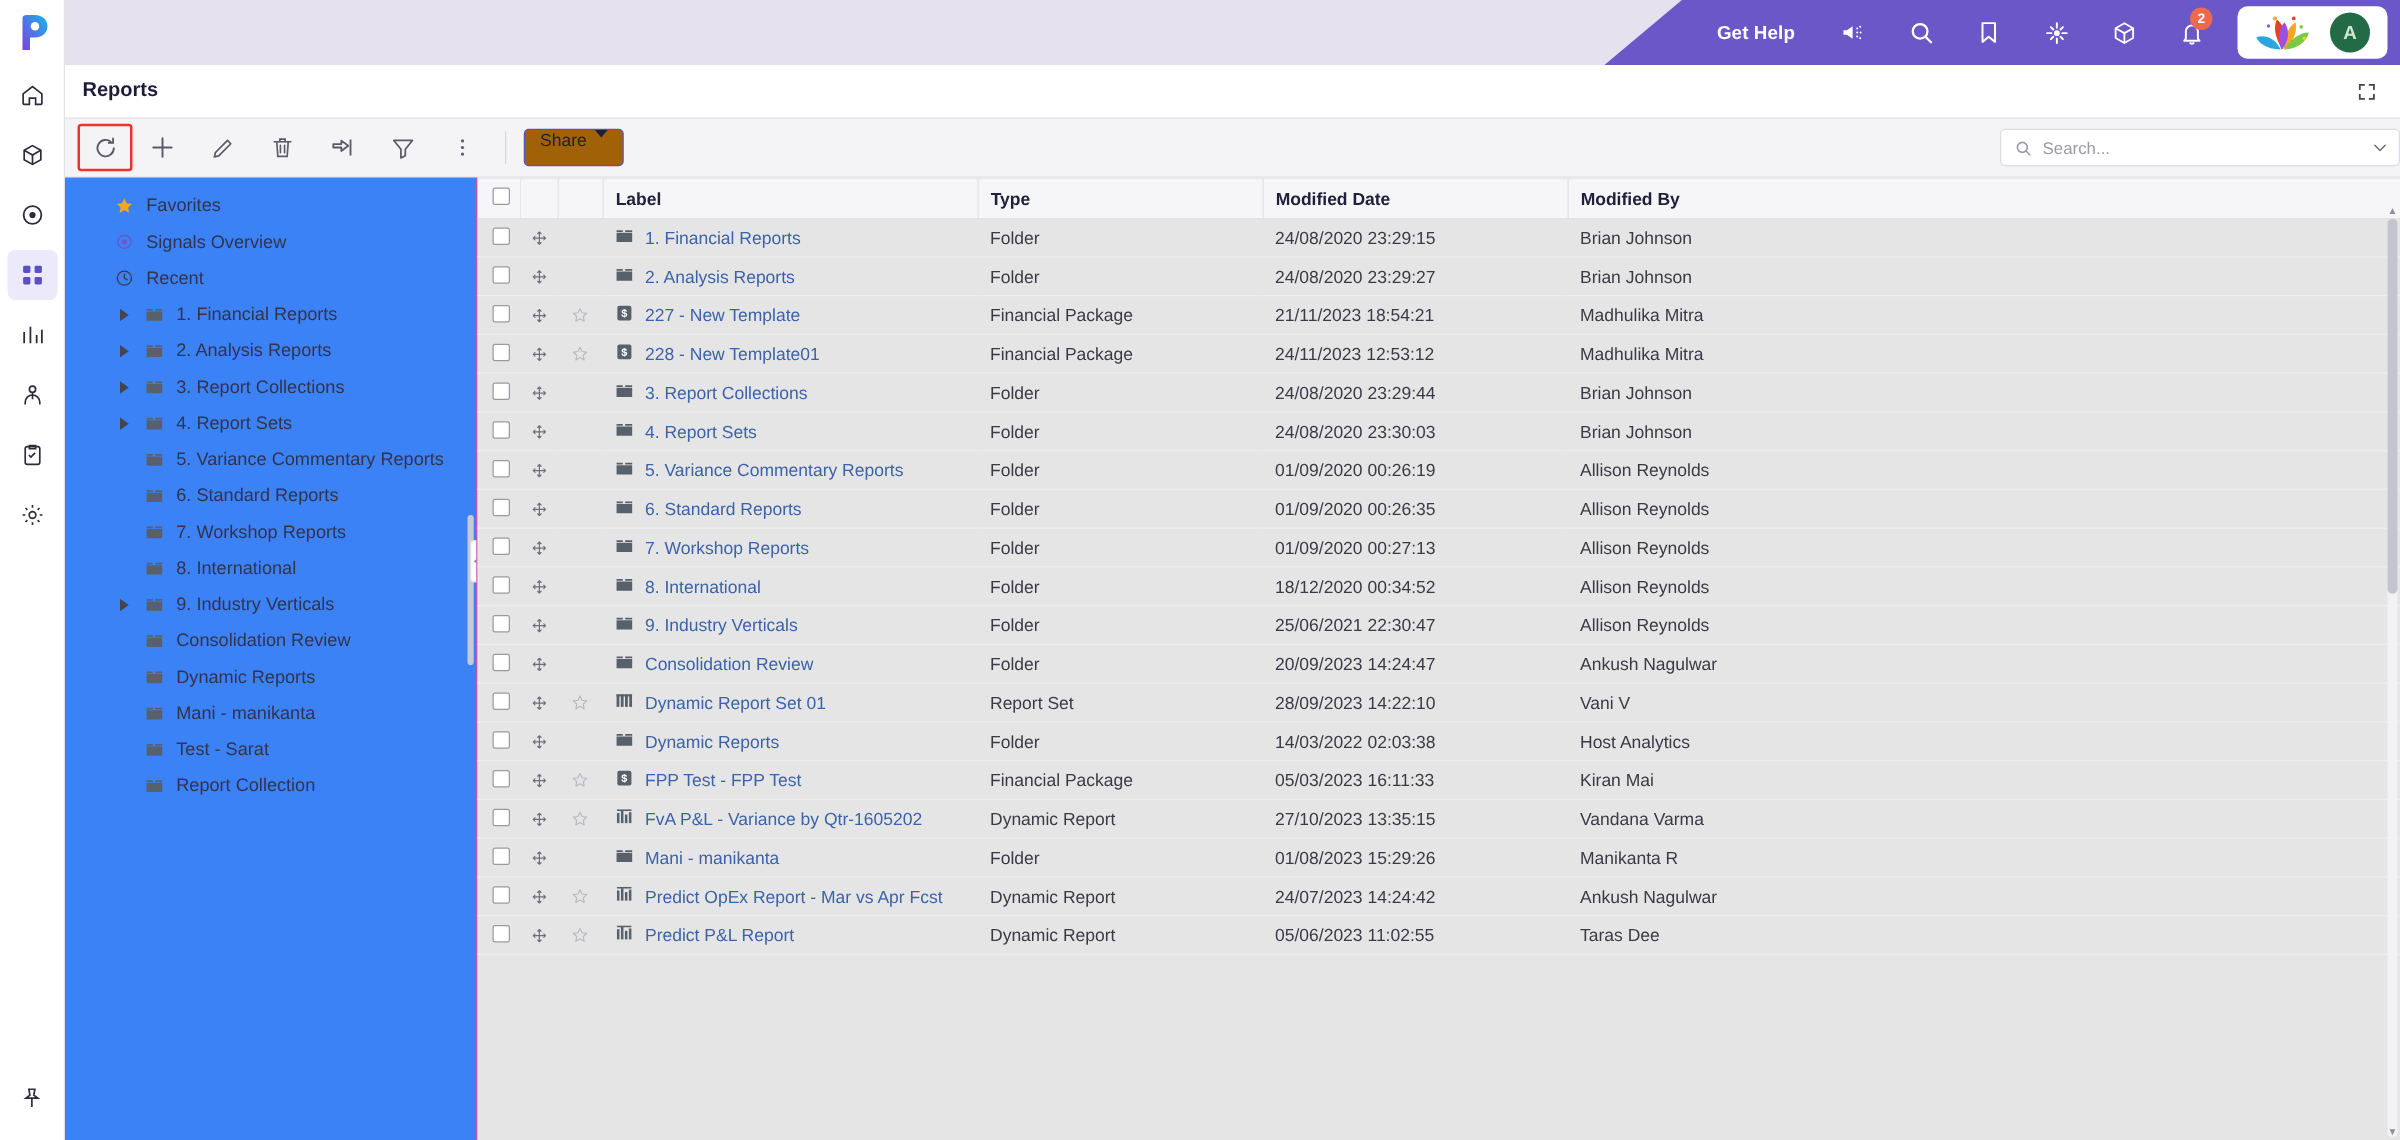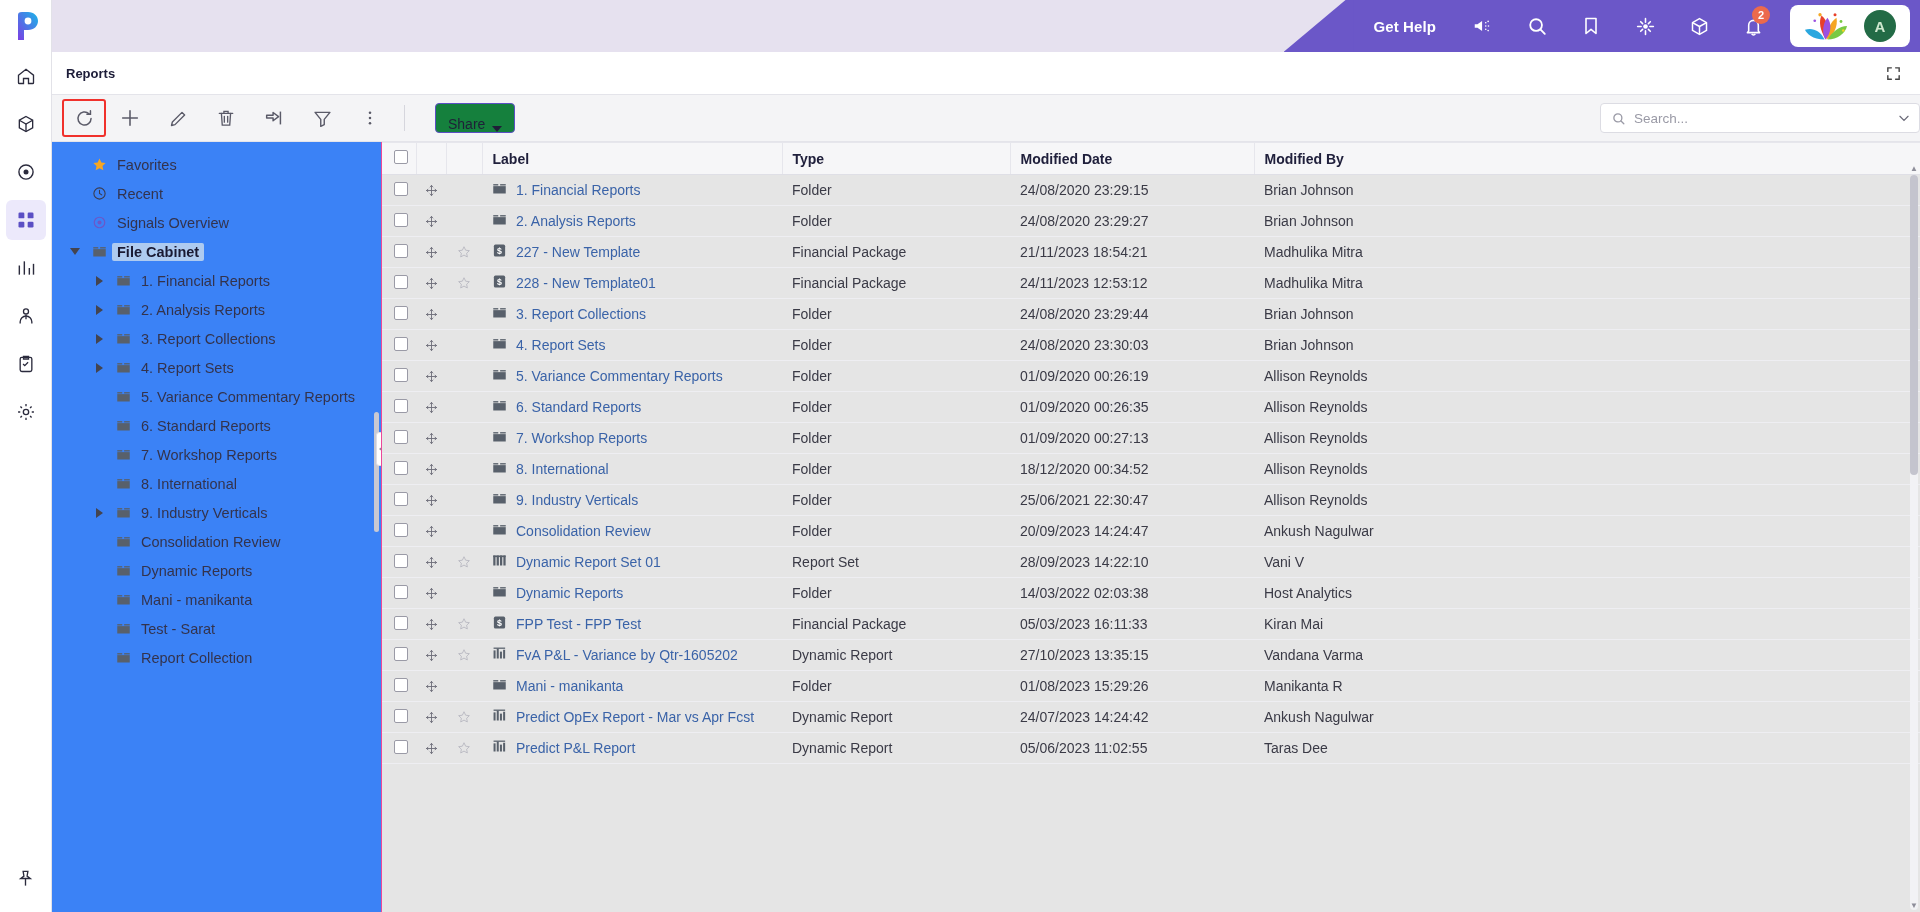--- a/index.html
+++ b/index.html
@@ -85,21 +85,21 @@
     font-size: 15px; font-weight: 600;
   }
 
   
   .page-head {
     height: 42px; flex: 0 0 42px;
     display:flex; align-items:center; justify-content: space-between;
     padding: 0 18px 0 14px;
     background:#fff;
   }
-  .page-title { font-size: 13px; font-weight: 700; color:#1c1c38; }
+  .page-title { font-size: 16px; font-weight: 700; color:#1c1c38; }
   .expand-btn { color:#444; cursor:pointer; display:flex; }
 
   
   .toolbar {
     height: 48px; flex: 0 0 48px;
     background: #f4f4f6;
     border-top: 1px solid #e4e4ea;
     border-bottom: 1px solid #e4e4ea;
     display:flex; align-items:center;
     padding-left: 10px;
@@ -111,25 +111,25 @@
     color:#5a5a68; cursor:pointer; border-radius:4px;
   }
   .tool.highlighted {
     border: 2px solid #f0312c;
     border-radius: 3px;
     width: 44px; height: 38px;
   }
   .tool-sep { width:1px; height:26px; background:#d6d6dd; margin: 0 10px; }
   .share-btn {
     border: 1px solid #5b4fc4; border-radius: 4px;
-    background:#15803d; color:#1f1f38;
+    background:#a16207; color:#1f1f38;
     height: 30px; padding: 0 12px;
-    display:flex; align-items:flex-end; gap:7px;
+    display:flex; align-items:flex-start; gap:7px;
     font-size: 14px; cursor:pointer;
-    margin-left: 20px;
+    margin-left: 4px;
   }
   .caret { width:0;height:0;border-left:5px solid transparent;border-right:5px solid transparent;border-top:6px solid #1f1f38; }
   .toolbar-spacer { flex:1 1 auto; }
   .searchbox {
     width: 320px; height: 30px; margin-right: 0;
     background:#fff; border:1px solid #dcdce3; border-radius:4px;
     display:flex; align-items:center; gap:8px; padding: 0 8px 0 10px;
   }
   .searchbox input {
     border:none; outline:none; flex:1 1 auto;
@@ -456,49 +456,36 @@
               <span class="t-ico">
                 <svg width="15" height="15" viewBox="0 0 24 24" fill="#f5a623">
                   <path d="M12 2.5l3 6.3 6.8.9-5 4.7 1.3 6.8L12 17.9 5.9 21.2 7.2 14.4l-5-4.7 6.8-.9z"></path>
                 </svg>
               </span>
               <span class="t-label">Favorites</span>
             </div>
             <div class="tree-row" style="padding-left: 12px;">
               <span class="tw"></span>
               <span class="t-ico">
+                <svg width="15" height="15" viewBox="0 0 24 24" fill="none" stroke="#6b57c8" stroke-width="1.9">
+                  <circle cx="12" cy="12" r="8.4"></circle>
+                  <circle cx="12" cy="12" r="3.2" fill="#6b57c8" stroke="none"></circle>
+                </svg>
+              </span>
+              <span class="t-label">Signals Overview</span>
+            </div>
+            <div class="tree-row" style="padding-left: 12px;">
+              <span class="tw"></span>
+              <span class="t-ico">
                 <svg width="15" height="15" viewBox="0 0 24 24" fill="none" stroke="#3a3a4a" stroke-width="1.7">
                   <circle cx="12" cy="12" r="9"></circle>
                   <path d="M12 6.8V12l3.6 2.2" stroke-linecap="round"></path>
                 </svg>
               </span>
               <span class="t-label">Recent</span>
-            </div>
-            <div class="tree-row" style="padding-left: 12px;">
-              <span class="tw"></span>
-              <span class="t-ico">
-                <svg width="15" height="15" viewBox="0 0 24 24" fill="none" stroke="#6b57c8" stroke-width="1.9">
-                  <circle cx="12" cy="12" r="8.4"></circle>
-                  <circle cx="12" cy="12" r="3.2" fill="#6b57c8" stroke="none"></circle>
-                </svg>
-              </span>
-              <span class="t-label">Signals Overview</span>
-            </div>
-            <div class="tree-row" style="padding-left: 12px;">
-              <span class="tw">
-                <span class="arrow-d"></span>
-              </span>
-              <span class="t-ico">
-                <svg width="15" height="15" viewBox="0 0 24 24" fill="#58606b">
-                  <path d="M2 5h8v2.2H2z"></path>
-                  <path d="M2 8.2h20V20H2z"></path>
-                  <path d="M13 5h9v2.2h-9z"></path>
-                </svg>
-              </span>
-              <span class="t-label sel">File Cabinet</span>
             </div>
             <div class="tree-row" style="padding-left: 36px;">
               <span class="tw">
                 <span class="arrow-r"></span>
               </span>
               <span class="t-ico">
                 <svg width="15" height="15" viewBox="0 0 24 24" fill="#58606b">
                   <path d="M2 5h8v2.2H2z"></path>
                   <path d="M2 8.2h20V20H2z"></path>
                   <path d="M13 5h9v2.2h-9z"></path>

